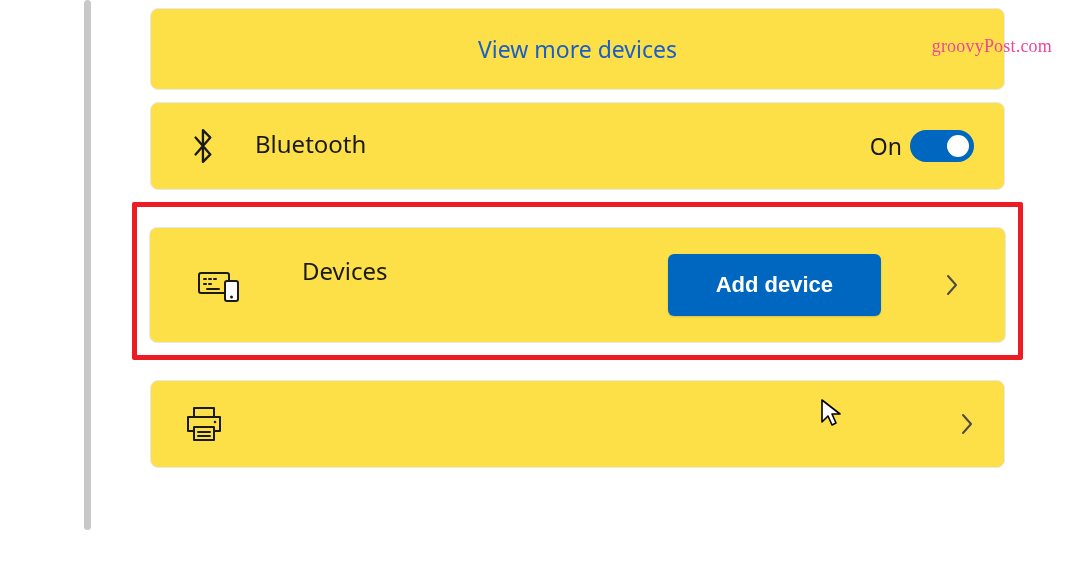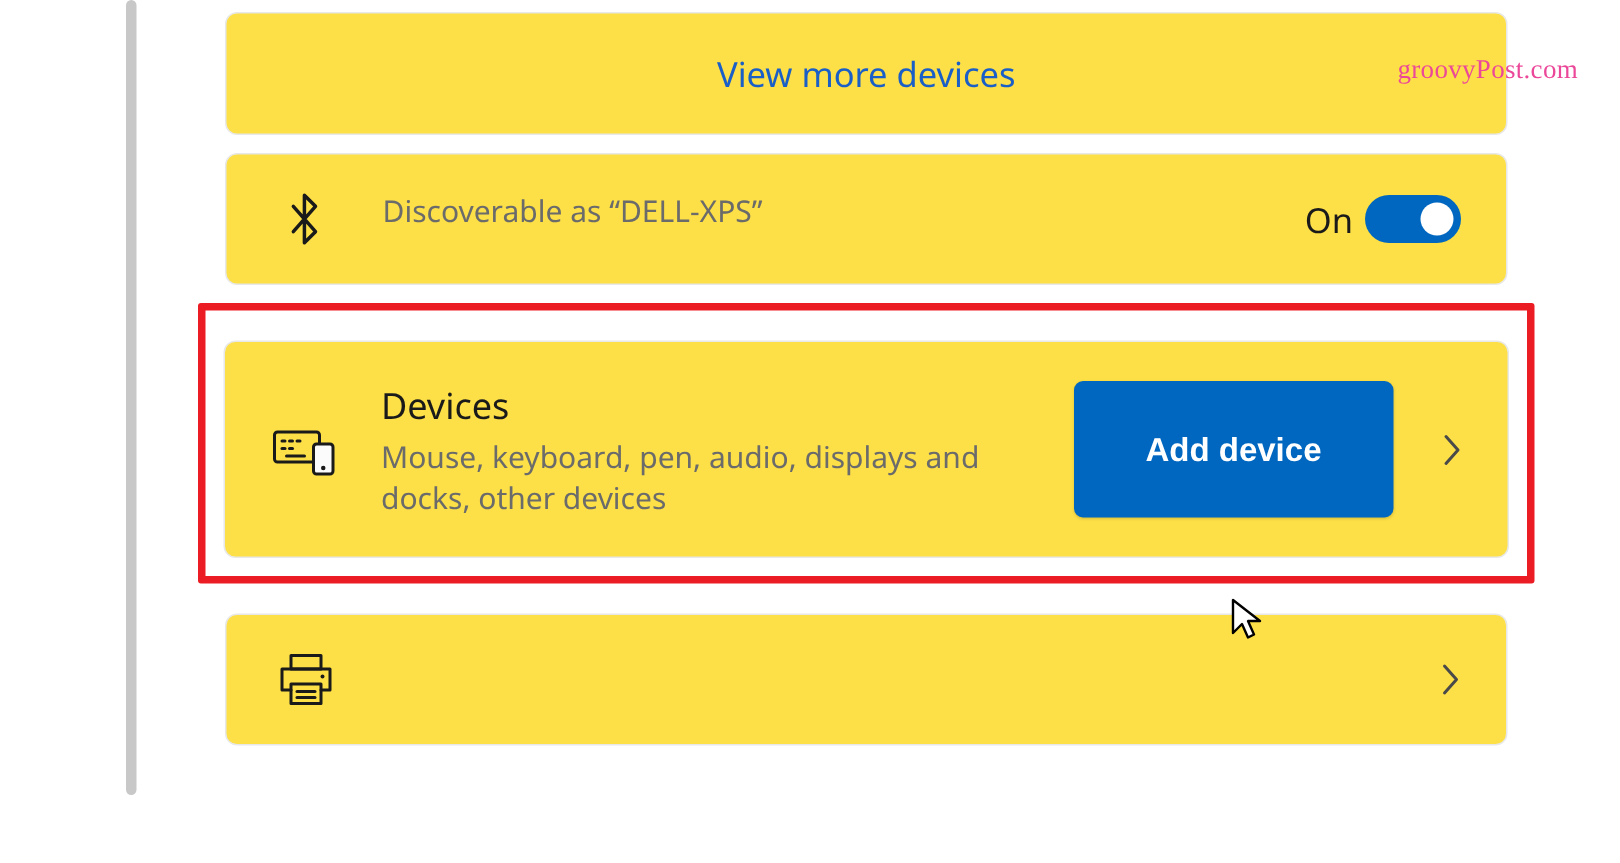--- a/index.html
+++ b/index.html
@@ -99,21 +99,22 @@
     .highlight-box {
       border: 5px solid #ec1c24;
       border-radius: 2px;
       padding: 20px 12px 12px 12px;
       margin-bottom: 20px;
       margin-left: -18px;
       margin-right: -18px;
     }
     .highlight-box .card {
       margin-bottom: 0;
-      padding: 26px 30px;
+      padding: 26px 46px;
+      gap: 32px;
     }
     .add-device-btn {
       background: #0067c0;
       color: #fff;
       font-size: 22px;
       font-weight: 700;
       border: none;
       border-radius: 6px;
       padding: 18px 48px;
       cursor: pointer;
@@ -156,21 +157,21 @@
     <span class="view-more-link">View more devices</span>
   </div>
 
   <div class="card">
     <span class="card-icon">
       <svg width="26" height="38" viewBox="0 0 24 36" fill="none" stroke="#1a1a1a" stroke-width="2.2" stroke-linejoin="round" stroke-linecap="round">
         <path d="M4 10 L18 26 L11 33 L11 3 L18 10 L4 26"></path>
       </svg>
     </span>
     <div class="card-content">
-      <span class="card-subtitle">Discoverable as “DELL-XPS”</span>
+      <span class="card-title">Bluetooth</span>
     </div>
     <div class="toggle-group">
       <span class="toggle-label">On</span>
       <div class="toggle">
         <div class="toggle-knob"></div>
       </div>
     </div>
   </div>
 
   <div class="highlight-box">
@@ -183,21 +184,20 @@
           <line x1="17" y1="12" x2="19" y2="12"></line>
           <line x1="7" y1="17" x2="9" y2="17"></line>
           <line x1="12" y1="17" x2="14" y2="17"></line>
           <line x1="10" y1="22" x2="22" y2="22"></line>
           <rect x="28" y="14" width="13" height="20" rx="2" fill="#fbfbfb"></rect>
           <circle cx="34.5" cy="30" r="1.5" fill="#1a1a1a" stroke="none"></circle>
         </svg>
       </span>
       <div class="card-content">
         <span class="card-title">Devices</span>
-        <span class="card-subtitle">Mouse, keyboard, pen, audio, displays and docks, other devices</span>
       </div>
       <button class="add-device-btn">Add device</button>
       <span class="chevron-box">
         <svg width="14" height="24" viewBox="0 0 14 24" fill="none" stroke="#4a4a4a" stroke-width="2" stroke-linecap="round" stroke-linejoin="round">
           <path d="M3 3 L11 12 L3 21"></path>
         </svg>
       </span>
     </div>
   </div>
 

